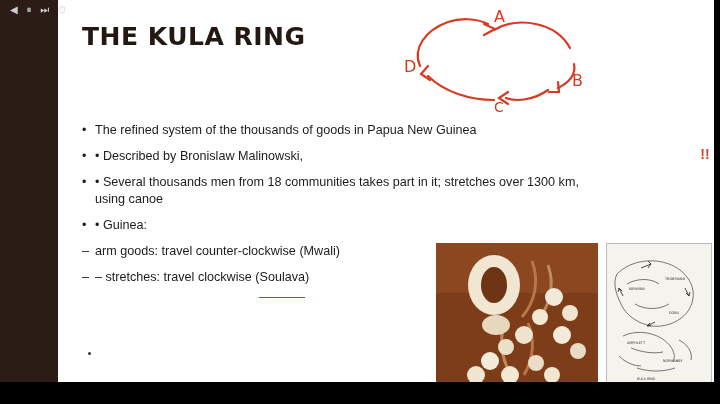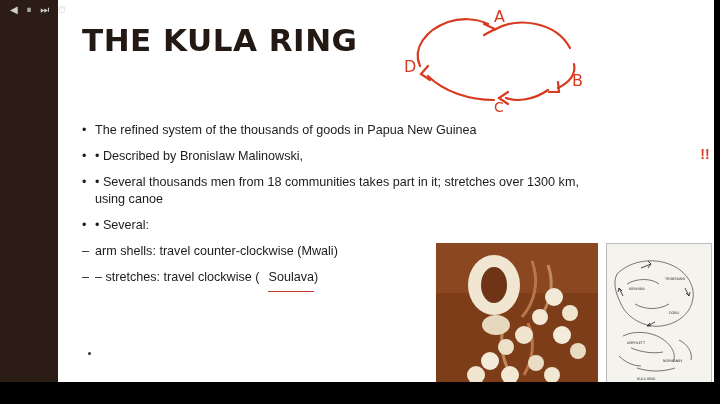--- a/index.html
+++ b/index.html
@@ -78,21 +78,21 @@
     font-weight: bold;
     line-height: 12px;
     text-align: center;
   }
   .title {
     position: absolute;
     left: 82px;
     top: 22px;
     font-family: "DejaVu Sans", sans-serif;
     font-weight: bold;
-    font-size: 31px;
+    font-size: 25px;
     letter-spacing: 0.5px;
     color: #231812;
     z-index: 5;
     white-space: nowrap;
   }
   
   .bullets {
     position: absolute;
     left: 82px;
     top: 122px;
@@ -115,22 +115,21 @@
     line-height: 17px;
   }
   .bullet-text {
     flex: 1 1 auto;
   }
   .dash-row .bullet-mark {
     letter-spacing: 0;
   }
   .underline-red {
     border-bottom: 1.5px solid #c0392b;
-    padding-bottom: 7px;
-    margin-left: 9px;
+    padding-bottom: 13px;
   }
   .stray-dot {
     position: absolute;
     left: 88px;
     top: 352px;
     width: 3px;
     height: 3px;
     background: #333;
     border-radius: 50%;
     z-index: 5;
@@ -214,25 +213,25 @@
     <div class="bullet-row">
       <span class="bullet-mark">•</span>
       <span class="bullet-text">• Described by Bronislaw Malinowski,</span>
     </div>
     <div class="bullet-row">
       <span class="bullet-mark">•</span>
       <span class="bullet-text">• Several thousands men from 18 communities takes part in it; stretches over 1300 km, using canoe</span>
     </div>
     <div class="bullet-row">
       <span class="bullet-mark">•</span>
-      <span class="bullet-text">• Several:</span>
+      <span class="bullet-text">• Guinea:</span>
     </div>
     <div class="bullet-row dash-row">
       <span class="bullet-mark">–</span>
-      <span class="bullet-text">arm shells: travel counter-clockwise (Mwali)</span>
+      <span class="bullet-text">arm goods: travel counter-clockwise (Mwali)</span>
     </div>
     <div class="bullet-row dash-row">
       <span class="bullet-mark">–</span>
       <span class="bullet-text">
         <span>– stretches: travel clockwise (</span><span class="underline-red">Soulava</span><span>)</span>
       </span>
     </div>
   </div>
 
   <div class="stray-dot"></div>

